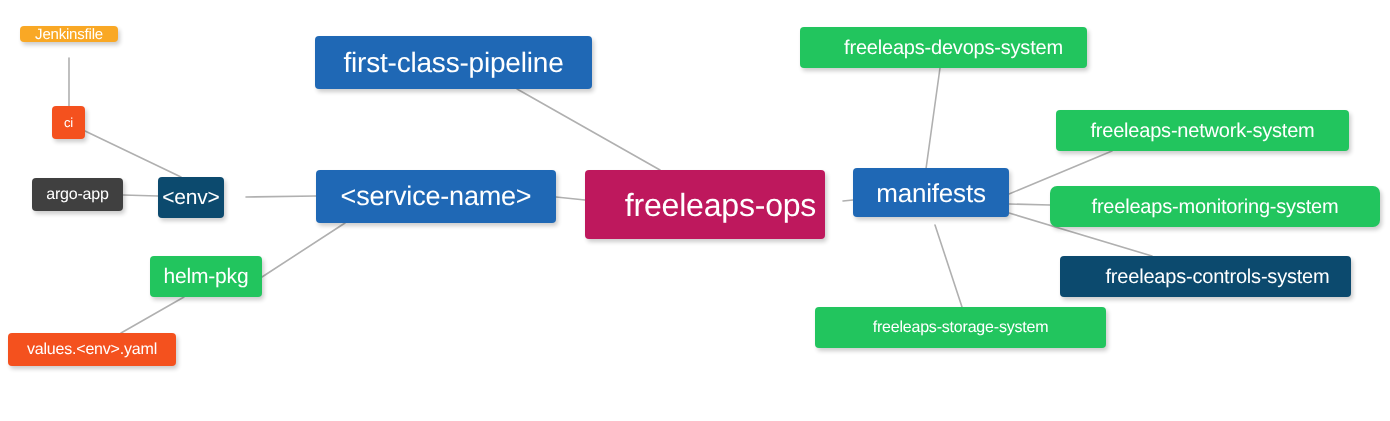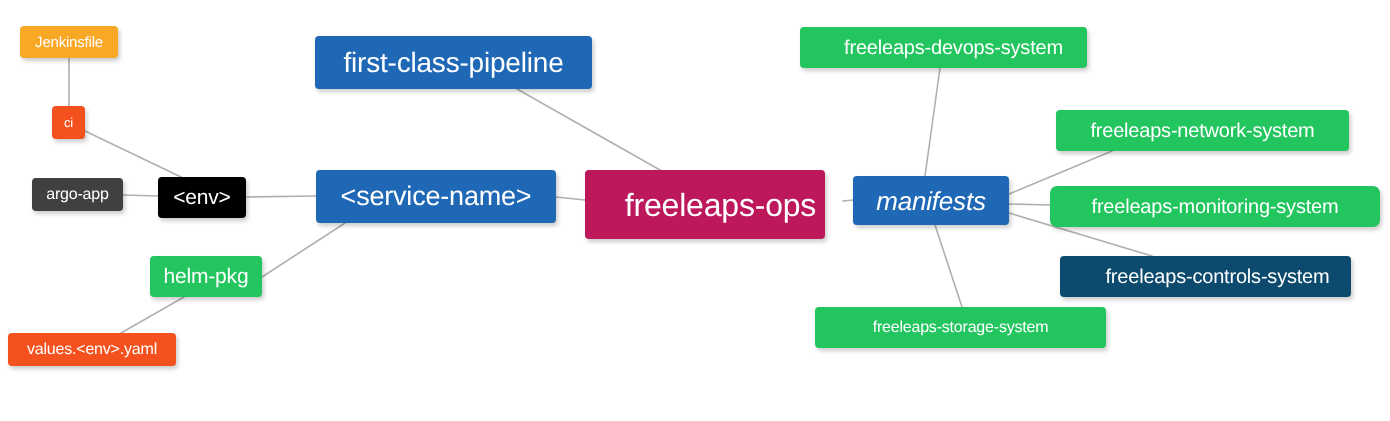--- a/index.html
+++ b/index.html
@@ -54,29 +54,29 @@
       <line x1="517" y1="89" x2="660" y2="170" stroke="#b0b0b0" stroke-width="1.6" stroke-linecap="round"></line>
       <line x1="556" y1="197" x2="585" y2="200" stroke="#b0b0b0" stroke-width="1.6" stroke-linecap="round"></line>
       <line x1="843" y1="201" x2="853" y2="200" stroke="#b0b0b0" stroke-width="1.6" stroke-linecap="round"></line>
       <line x1="925" y1="176" x2="940" y2="68" stroke="#b0b0b0" stroke-width="1.6" stroke-linecap="round"></line>
       <line x1="1009" y1="194" x2="1112" y2="151" stroke="#b0b0b0" stroke-width="1.6" stroke-linecap="round"></line>
       <line x1="1009" y1="204" x2="1050" y2="205" stroke="#b0b0b0" stroke-width="1.6" stroke-linecap="round"></line>
       <line x1="1009" y1="213" x2="1152" y2="256" stroke="#b0b0b0" stroke-width="1.6" stroke-linecap="round"></line>
       <line x1="935" y1="225" x2="962" y2="307" stroke="#b0b0b0" stroke-width="1.6" stroke-linecap="round"></line>
     </svg>
   <div id="node-layer">
-      <div class="node" style="left: 20px; top: 26px; width: 98px; height: 32px; background: rgb(249, 168, 37); font-size: 15px;">Jenkinsfile</div>
+      <div class="node" style="left: 20px; top: 26px; width: 98px; height: 16px; background: rgb(249, 168, 37); font-size: 15px;">Jenkinsfile</div>
       <div class="node" style="left: 52px; top: 106px; width: 33px; height: 33px; background: rgb(244, 81, 30); font-size: 13px;">ci</div>
       <div class="node" style="left: 32px; top: 178px; width: 91px; height: 33px; background: #404040; font-size: 16px;">argo-app</div>
-      <div class="node" style="left: 158px; top: 177px; width: 88px; height: 41px; background: #000000; font-size: 21px;">&lt;env&gt;</div>
+      <div class="node" style="left: 158px; top: 177px; width: 66px; height: 41px; background: #0c4a6e; font-size: 21px;">&lt;env&gt;</div>
       <div class="node" style="left: 150px; top: 256px; width: 112px; height: 41px; background: rgb(34, 197, 94); font-size: 21px;">helm-pkg</div>
       <div class="node" style="left: 8px; top: 333px; width: 168px; height: 33px; background: rgb(244, 81, 30); font-size: 16px;">values.&lt;env&gt;.yaml</div>
       <div class="node" style="left: 315px; top: 36px; width: 277px; height: 53px; background: rgb(31, 104, 181); font-size: 28px;">first-class-pipeline</div>
       <div class="node" style="left: 316px; top: 170px; width: 240px; height: 53px; background: rgb(31, 104, 181); font-size: 27px;">&lt;service-name&gt;</div>
       <div class="node" style="left: 585px; top: 170px; width: 240px; height: 69px; background: #be185d; font-size: 32px; padding-left: 31px;">freeleaps-ops</div>
-      <div class="node" style="left: 853px; top: 176px; width: 156px; height: 49px; background: rgb(31, 104, 181); font-size: 26px; font-style: italic;">manifests</div>
+      <div class="node" style="left: 853px; top: 168px; width: 156px; height: 49px; background: rgb(31, 104, 181); font-size: 26px;">manifests</div>
       <div class="node" style="left: 800px; top: 27px; width: 287px; height: 41px; background: rgb(34, 197, 94); font-size: 20px; padding-left: 20px;">freeleaps-devops-system</div>
       <div class="node" style="left: 1056px; top: 110px; width: 293px; height: 41px; background: rgb(34, 197, 94); font-size: 20px;">freeleaps-network-system</div>
       <div class="node" style="left: 1050px; top: 186px; width: 330px; height: 41px; background: rgb(34, 197, 94); font-size: 20px; border-radius: 7px;">freeleaps-monitoring-system</div>
       <div class="node" style="left: 1060px; top: 256px; width: 291px; height: 41px; background: #0c4a6e; font-size: 20px; padding-left: 24px;">freeleaps-controls-system</div>
       <div class="node" style="left: 815px; top: 307px; width: 291px; height: 41px; background: rgb(34, 197, 94); font-size: 16px;">freeleaps-storage-system</div>
     </div>
 </div>
 
 </body></html>

